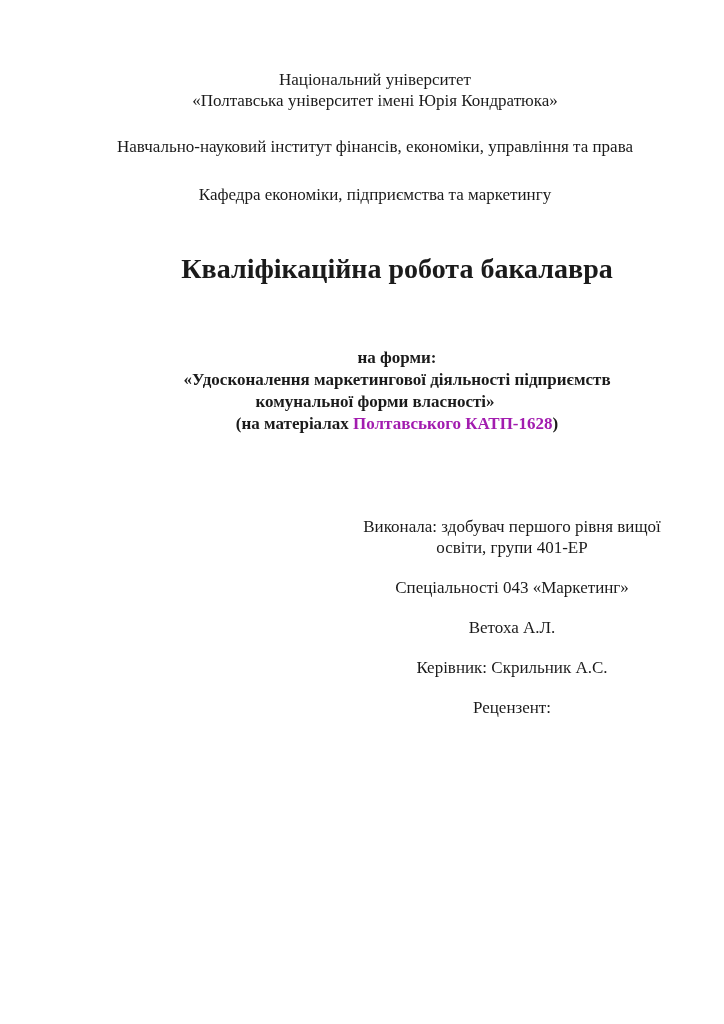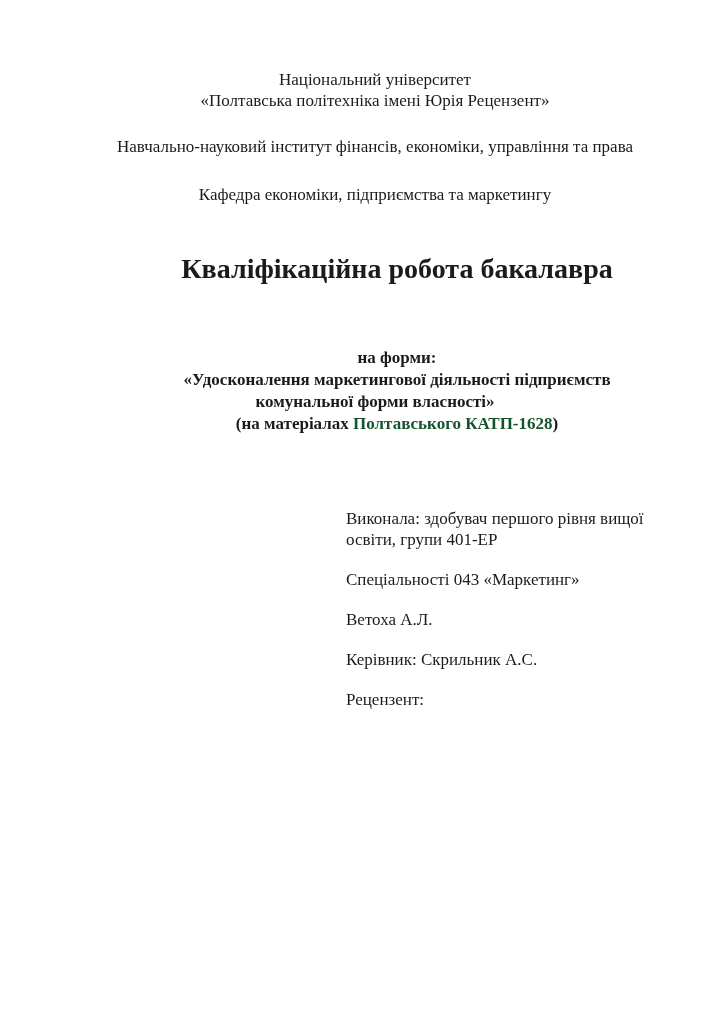--- a/index.html
+++ b/index.html
@@ -38,45 +38,45 @@
     line-height: 34px;
     font-weight: bold;
   }
 
   .block-topic {
     top: 347px;
     font-weight: bold;
     line-height: 22px;
   }
   .muted-text {
-    color: #14532d;
+    color: #a21caf;
   }
 
   .block-executor {
     position: absolute;
     left: 346px;
     width: 332px;
     top: 508px;
     font-size: 17px;
     line-height: 21px;
     text-align: left;
   }
-  .block-executor .para { margin: 0 0 0 0; }
+  .block-executor .para { margin: 8px 0 0 0; text-align: center; }
   .block-executor .para + .para { margin-top: 19px; }
 
   .block-footer { top: 910px; }
 </style>
 </head>
 <body>
 
 <div class="page">
 
   <div class="centered block-university">
     <div>Національний університет</div>
-    <div>«Полтавська політехніка імені Юрія Рецензент»</div>
+    <div>«Полтавська університет імені Юрія Кондратюка»</div>
   </div>
 
   <div class="centered block-institute">Навчально-науковий інститут фінансів, економіки, управління та права</div>
 
   <div class="centered block-department">Кафедра економіки, підприємства та маркетингу</div>
 
   <div class="centered block-title indented">Кваліфікаційна робота бакалавра</div>
 
   <div class="centered block-topic">
     <div class="indented">на форми:</div>

